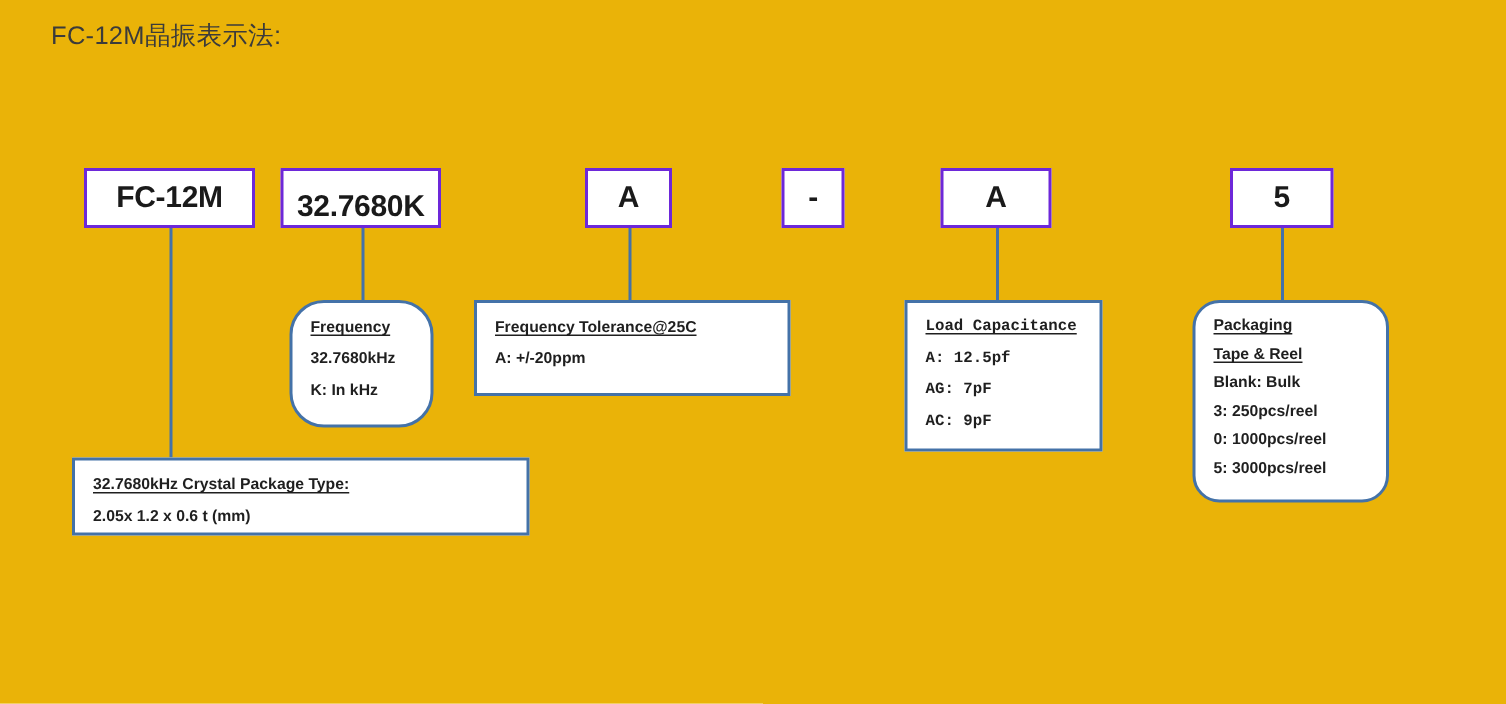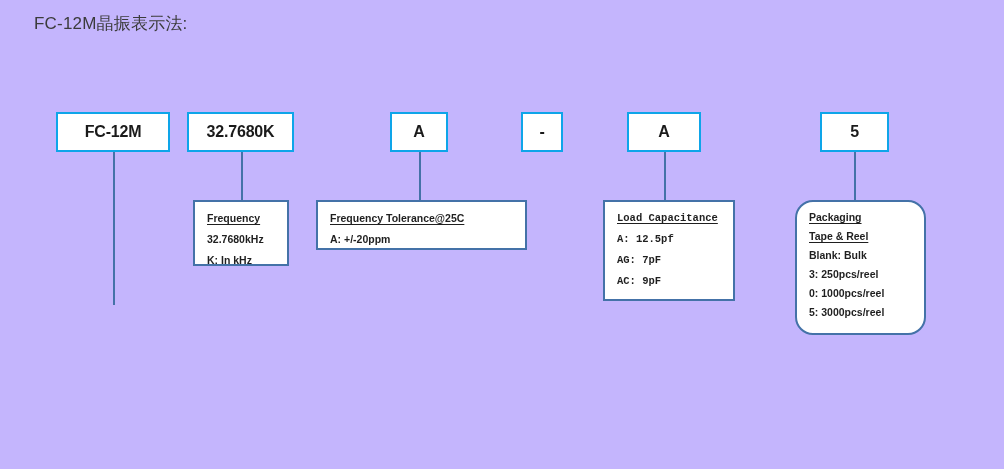--- a/index.html
+++ b/index.html
@@ -12,45 +12,45 @@
     width: 1004px;
     height: 469px;
     font-family: "Liberation Sans", sans-serif;
     color: #262626;
     overflow: hidden;
   }
   #canvas {
     position: relative;
     width: 1004px;
     height: 469px;
-    background: #c4b5fd;
+    background: #eab308;
   }
 
   
   #page-title {
     position: absolute;
     left: 34px;
     top: 12px;
     font-size: 17px;
     font-weight: 400;
     color: #3b3b3b;
     letter-spacing: 0.2px;
     white-space: nowrap;
   }
 
   
   .code-box {
     position: absolute;
-    border: 2px solid #0ea5e9;
+    border: 2px solid #6d28d9;
     background: #ffffff;
     display: flex;
     align-items: center;
     justify-content: center;
     font-weight: bold;
-    font-size: 16px;
+    font-size: 20px;
     color: #1a1a1a;
     letter-spacing: -0.2px;
   }
 
   .detail-box {
     position: absolute;
     border: 2px solid #4472a8;
     background: #ffffff;
     padding: 10px 12px 8px 12px;
   }
@@ -90,61 +90,65 @@
   <div class="connector v" style="left:419px; top:152px; height:50px;"></div>
 
   <div class="connector v" style="left:664px; top:152px; height:50px;"></div>
 
   <div class="connector v" style="left:854px; top:152px; height:50px;"></div>
 
   <div class="code-box" style="left:56px; top:112px; width:114px; height:40px;">
     <span>FC-12M</span>
   </div>
 
-  <div class="code-box" style="left:187px; top:112px; width:107px; height:40px;">
+  <div class="code-box" style="left:187px; top:112px; width:107px; height:40px;align-items:flex-end;">
     <span>32.7680K</span>
   </div>
 
   <div class="code-box" style="left:390px; top:112px; width:58px; height:40px;">
     <span>A</span>
   </div>
 
   <div class="code-box" style="left:521px; top:112px; width:42px; height:40px;">
     <span>-</span>
   </div>
 
   <div class="code-box" style="left:627px; top:112px; width:74px; height:40px;">
     <span>A</span>
   </div>
 
   <div class="code-box" style="left:820px; top:112px; width:69px; height:40px;">
     <span>5</span>
   </div>
 
-  <div class="detail-box" style="left:193px; top:200px; width:96px; height:66px;">
+  <div class="detail-box" style="left:193px; top:200px; width:96px; height:85px;border-radius:23px;">
     <div class="detail-line heading">Frequency</div>
     <div class="detail-line">32.7680kHz</div>
     <div class="detail-line">K:  In kHz</div>
   </div>
 
-  <div class="detail-box" style="left:316px; top:200px; width:211px; height:50px;">
+  <div class="detail-box" style="left:316px; top:200px; width:211px; height:64px;">
     <div class="detail-line heading">Frequency Tolerance@25C</div>
     <div class="detail-line">A:  +/-20ppm</div>
   </div>
 
   <div class="detail-box" style="left:603px; top:200px; width:132px; height:101px;font-family:Liberation Mono, monospace;">
     <div class="detail-line heading">Load Capacitance</div>
     <div class="detail-line">A:  12.5pf</div>
     <div class="detail-line">AG: 7pF</div>
     <div class="detail-line">AC: 9pF</div>
   </div>
 
   <div class="detail-box" style="left:795px; top:200px; width:131px; height:135px; padding-top:9px;border-radius:18px;">
     <div class="detail-line heading tight">Packaging</div>
     <div class="detail-line heading tight">Tape &amp; Reel</div>
     <div class="detail-line tight">Blank:  Bulk</div>
     <div class="detail-line tight">3:  250pcs/reel</div>
     <div class="detail-line tight">0:  1000pcs/reel</div>
     <div class="detail-line tight">5:  3000pcs/reel</div>
   </div>
 
+  <div class="detail-box" style="left:48px; top:305px; width:305px; height:52px;">
+    <div class="detail-line heading">32.7680kHz Crystal Package Type:</div>
+    <div class="detail-line">2.05x 1.2 x 0.6 t (mm)</div>
+  </div>
 
 </div>
 
 </body></html>

